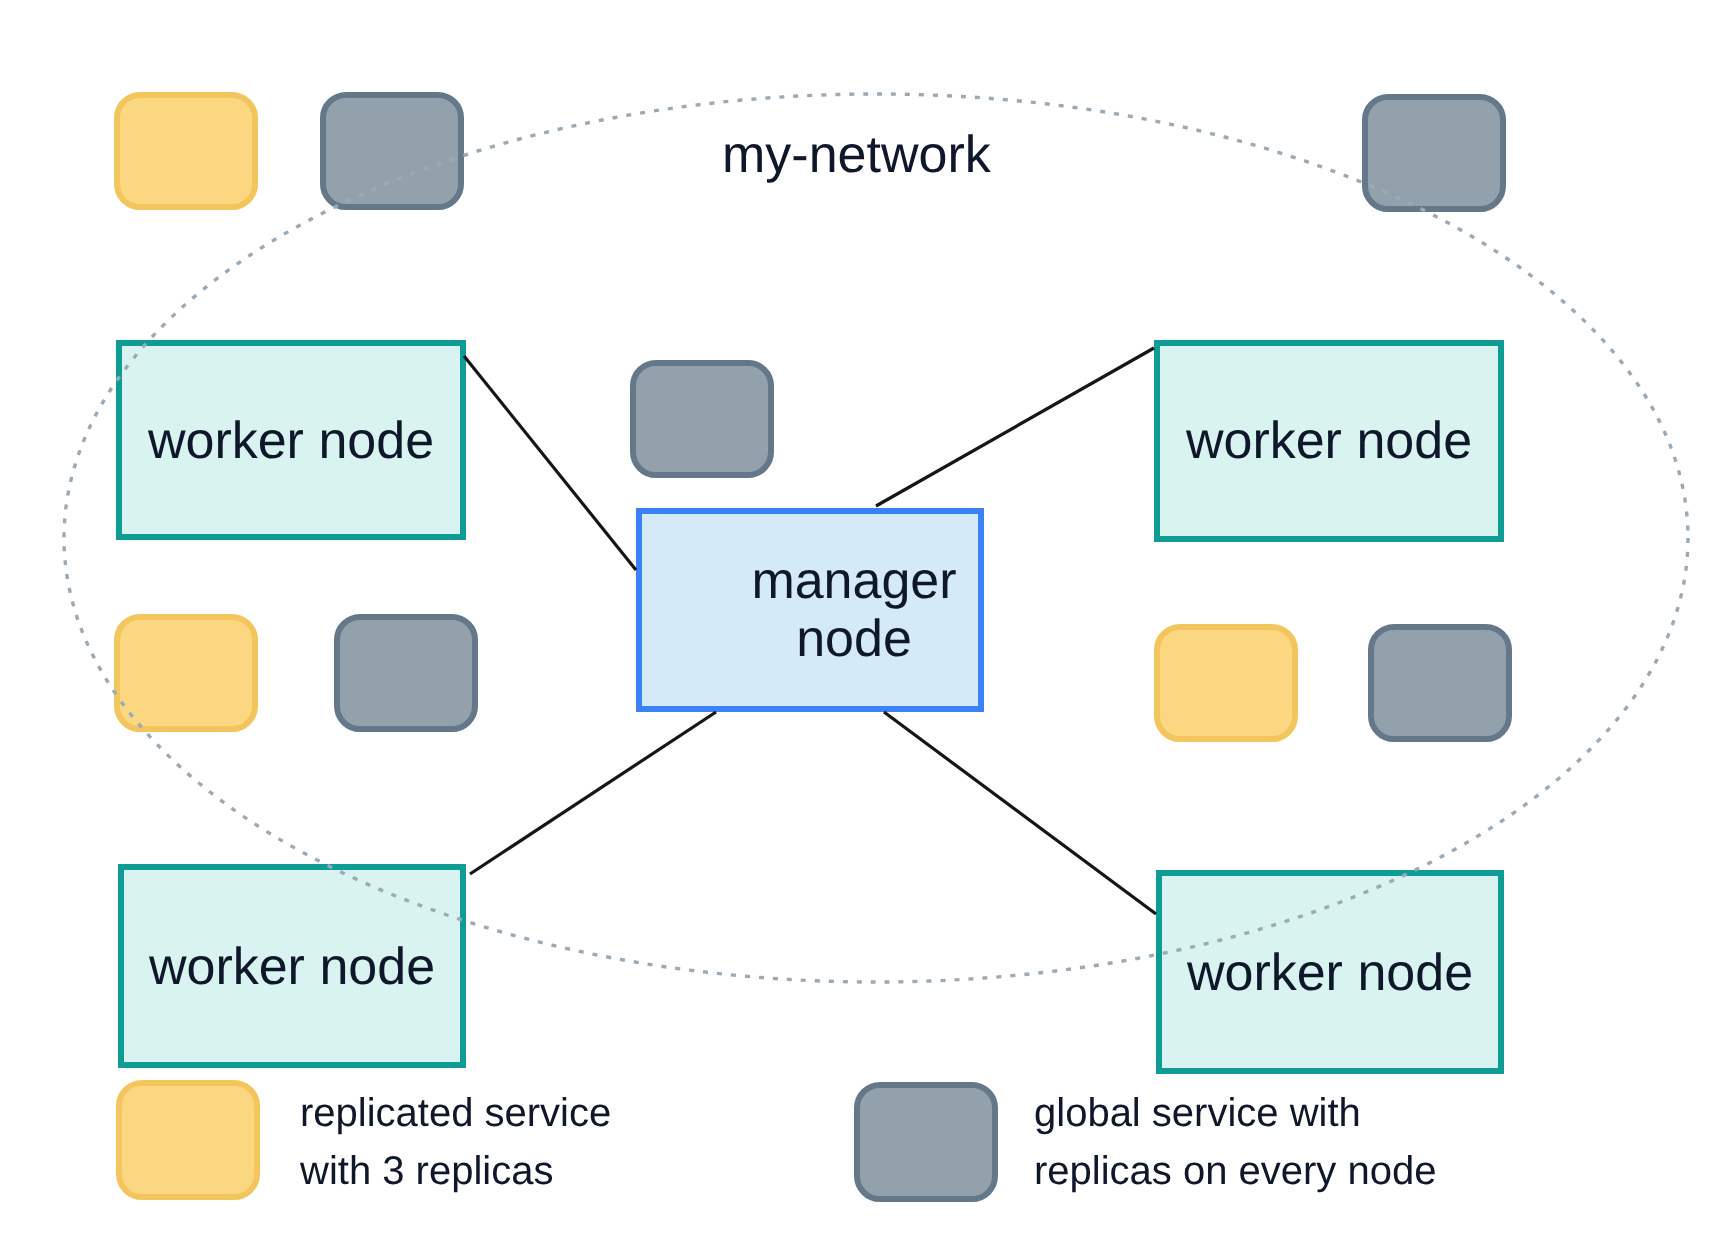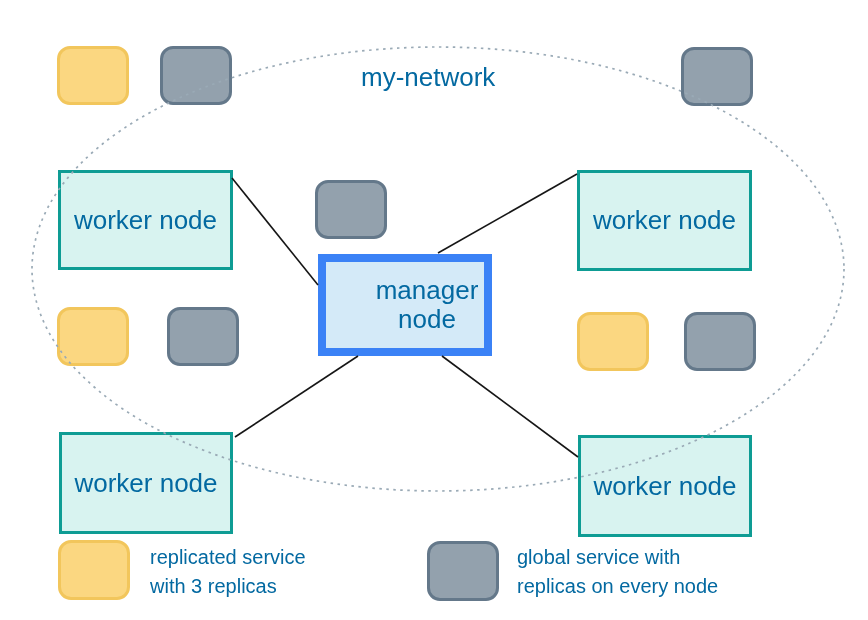--- a/index.html
+++ b/index.html
@@ -2,21 +2,21 @@
 <html><head>
 <meta charset="utf-8">
 <style>
   html, body { margin: 0; padding: 0; background: #ffffff; }
   #canvas {
     position: relative;
     width: 868px;
     height: 620px;
     background: #ffffff;
     font-family: "Liberation Sans", sans-serif;
-    color: #0369a1;
+    color: #0f172a;
     overflow: hidden;
   }
   .abs { position: absolute; box-sizing: border-box; }
 
   
   .node {
     display: flex;
     align-items: center;
     justify-content: center;
     text-align: center;
@@ -24,21 +24,21 @@
     line-height: 29px;
     z-index: 1;
   }
   .worker-node {
     background: #D8F3F0;
     border: 3px solid #0E9C94;
     margin-top: 48px;
   }
   .manager-node {
     background: #D4EAF8;
-    border: 8px solid #3b82f6;
+    border: 3px solid #3b82f6;
     padding-left: 44px;
   }
   .node .node-label { white-space: pre-line; }
 
   
   .replica {
     width: 72px;
     height: 59px;
     border-radius: 13px;
     z-index: 2;

